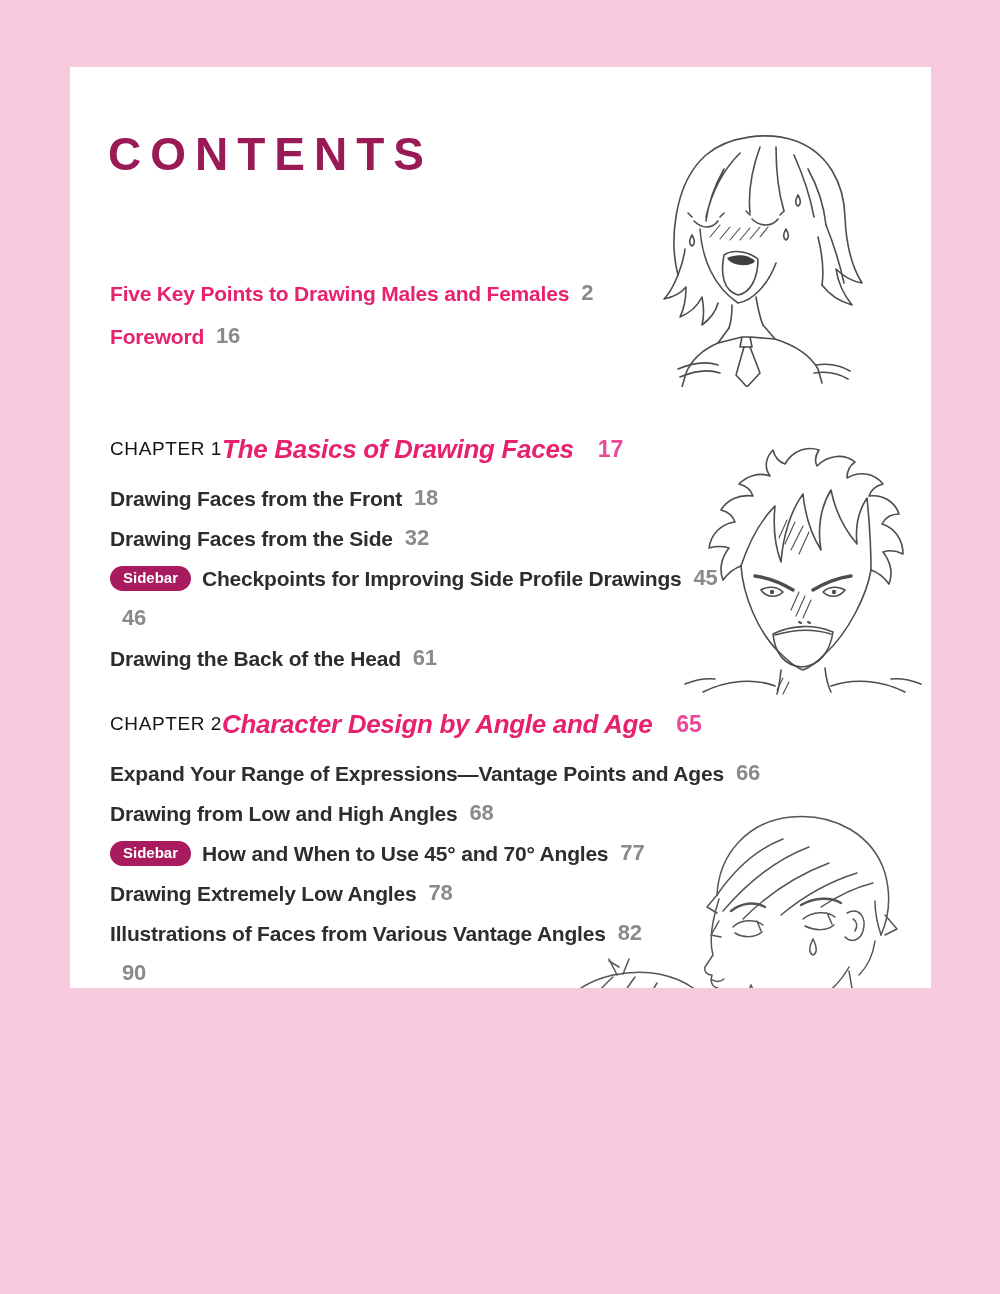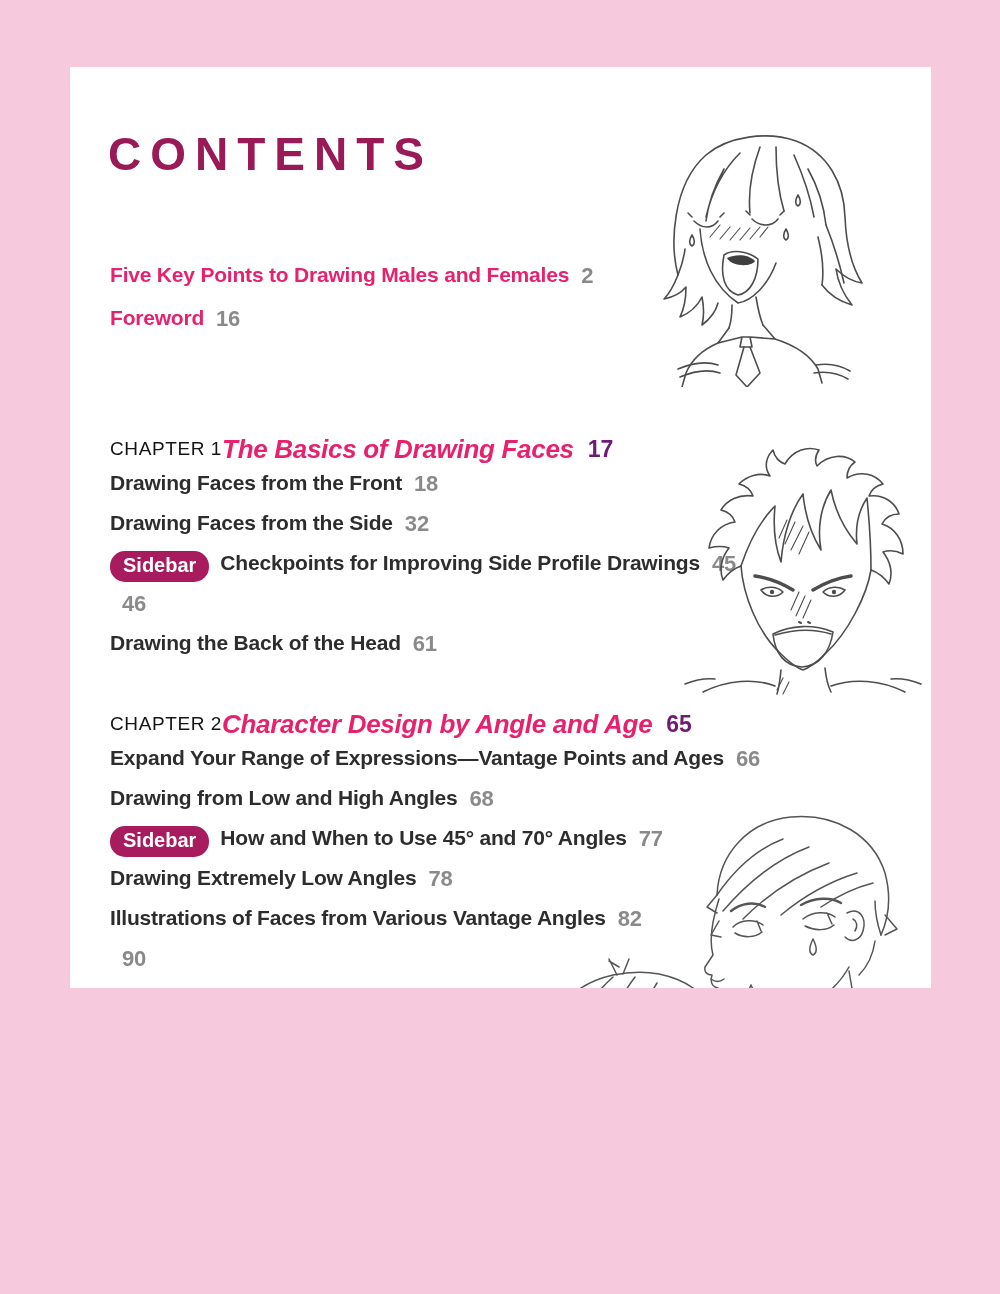--- a/index.html
+++ b/index.html
@@ -16,42 +16,42 @@
   .title{
     position:absolute;left:38px;top:60px;
     font-size:46px;font-weight:bold;letter-spacing:9px;
     color:#9A1A58;
   }
   .block{position:absolute;left:40px;}
   .fm{top:196px;}
   .ch1{top:360px;}
   .ch2{top:635px;}
   .row{
-    display:flex;align-items:flex-start;height:40px;
+    display:flex;align-items:flex-end;height:40px;
     font-size:21px;font-weight:bold;letter-spacing:-0.2px;
     color:#2d2d2d;white-space:nowrap;
   }
   .fm .row{height:43px;color:#E8216E;}
   .row .num{
     font-size:22px;font-weight:bold;color:#8a8a8a;margin-left:12px;
   }
   .chap{
     display:flex;align-items:center;height:44px;white-space:nowrap;
   }
   .kicker{
     font-size:19px;font-weight:normal;color:#141414;letter-spacing:0.6px;
     margin-right:0;
   }
   .ctitle{
     font-size:26px;font-weight:bold;color:#E8216E;letter-spacing:-0.3px;font-style:italic;
   }
-  .chap .num{font-size:23px;font-weight:bold;color:#701a75;margin-left:14px;}
+  .chap .num{font-size:23px;font-weight:bold;color:#ec4899;margin-left:24px;}
   .badge{
     display:inline-block;background:#A81B5F;color:#ffffff;
-    font-size:20px;font-weight:bold;
+    font-size:15px;font-weight:bold;
     border-radius:15px;padding:3px 13px 5px 13px;margin-right:11px;
     letter-spacing:0;
   }
   .illus{position:absolute;}
   .illus svg{display:block;width:100%;height:100%;}
 </style>
 </head>
 <body>
 
 <div class="page">

